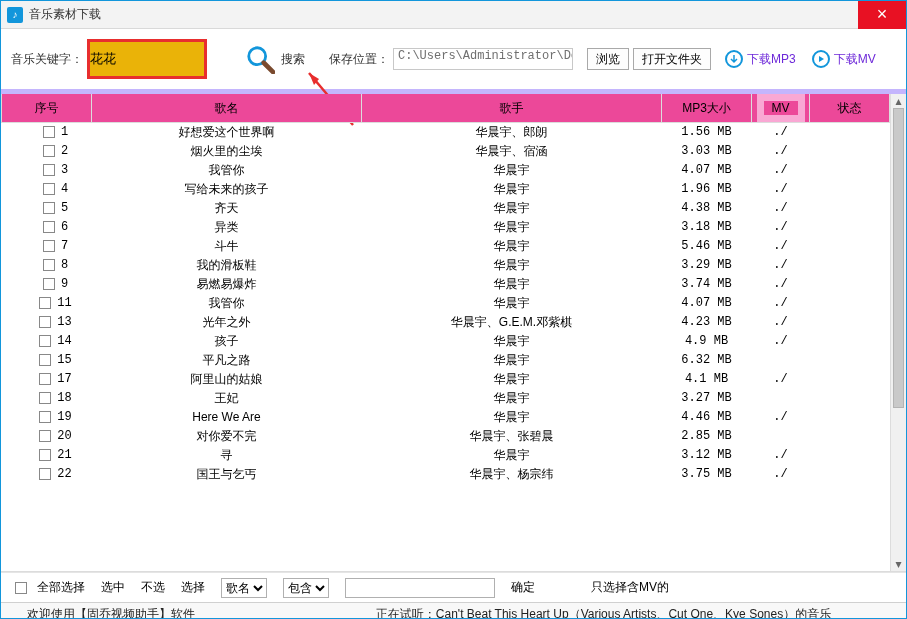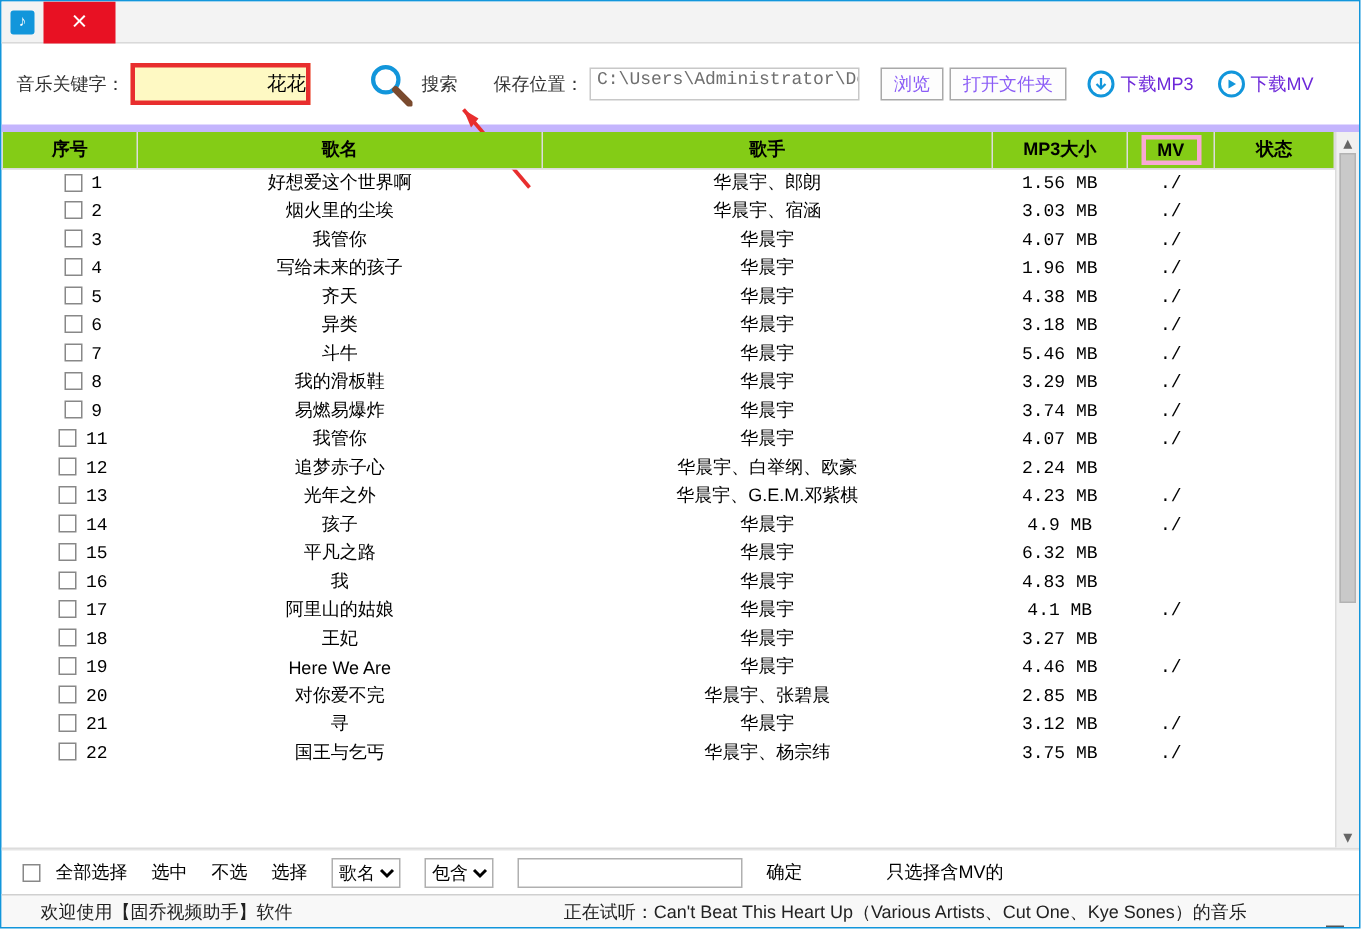--- a/index.html
+++ b/index.html
@@ -34,44 +34,44 @@
   font-size: 18px; font-weight: normal;
 }
 
 .toolbar {
   display: flex; align-items: center;
   padding: 10px 10px; gap: 4px;
   border-bottom: 5px solid #c4b5fd;
 }
 .toolbar .lbl { color: #333; }
 .search-input {
-  width: 120px; height: 28px;
+  width: 120px; height: 40px;
   border: 3px solid #e82e2e;
-  text-align: right;
+  text-align: left;
   font-size: 13px;
-  background: #fef9c3;
+  background: #eab308;
 }
 .search-icon-wrap {
   width: 34px; height: 34px; margin-left: 32px;
   display:inline-flex; align-items:center; justify-content:center;
 }
 .search-svg { width: 30px; height: 30px; }
 .path-input {
   width: 180px; height: 22px;
   border: 1px solid #c8c8c8; background: #fff;
   padding: 0 4px; color: #6f6f6f;
   font-family: Consolas, "Courier New", monospace;
   font-size: 12px;
   overflow: hidden; white-space: nowrap; text-overflow: clip;
 }
 .btn {
   height: 22px; padding: 0 8px;
   border: 1px solid #a9a9a9; background: #fdfdfd;
   display:inline-flex; align-items:center; justify-content:center;
-  color:#8b5cf6;
+  color:#000000;
 }
 .link-icon-text { display:inline-flex; align-items:center; gap:4px; color:#6d28d9; cursor:pointer; }
 .small-circle-icon {
   width:18px; height:18px; border:2px solid #1296db; border-radius:50%;
   display:inline-flex; align-items:center; justify-content:center;
 }
 .small-circle-icon svg { width:10px; height:10px; }
 
 .annot-arrow {
   position:absolute; left:300px; top:66px; pointer-events:none;
@@ -81,25 +81,25 @@
   position: relative;
   height: 478px;
   border-bottom: 1px solid #dcdcdc;
 }
 .table {
   width: 889px;
   table-layout: fixed;
   border-collapse: collapse;
 }
 .table th {
-  font-weight: bold;
+  font-weight: normal;
   border: 1px solid #dcdcdc;
   border-top: none;
   height: 24px;
-  background: #84cc16;
+  background: #ec4899;
   text-align: center;
 }
 .table td {
   height: 19px;
   border: none;
   text-align: center;
   font-size: 12px;
   white-space: nowrap;
 }
 .col-idx   { width: 90px; }
@@ -107,21 +107,21 @@
 .col-singer{ width: 300px; }
 .col-size  { width: 90px; font-family: Consolas, "Courier New", monospace; }
 .col-mv    { width: 58px; font-family: Consolas, "Courier New", monospace; }
 .col-state { width: 80px; }
 .idx-cell { text-align:left; padding-left:18px; font-family: Consolas, "Courier New", monospace; }
 .ck {
   display:inline-block; width:12px; height:12px;
   border:1px solid #888; background:#fff; vertical-align:middle;
   margin-right:6px;
 }
-.mv-header-wrap { display:inline-block; border:3px solid #f9a8d4; padding:0 8px; }
+.mv-header-wrap { display:inline-block; border:7px solid #f9a8d4; padding:0 8px; }
 .scroll-track {
   position:absolute; right:0; top:0; bottom:0; width:16px;
   background:#f0f0f0; border-left:1px solid #dcdcdc;
 }
 .scroll-thumb {
   position:absolute; left:2px; right:2px; top:14px; height:300px;
   background:#c9c9c9; border:1px solid #b3b3b3;
 }
 .scroll-arrow {
   position:absolute; left:0; right:0; height:14px;
@@ -156,20 +156,21 @@
 }
 .statusbar .minimize::before {
   content:""; width:12px; height:2px; background:#555;
 }
 </style>
 </head>
 <body>
 
 <div class="titlebar">
   <span class="icon-app">♪</span>
+  <span class="title">音乐素材下载</span>
   <span class="close">×</span>
 </div>
 
 <div class="toolbar">
   <span class="lbl">音乐关键字：</span>
   <input class="search-input" value="花花" style="">
   <span class="search-icon-wrap">
     <svg class="search-svg" viewBox="0 0 32 32">
       <circle cx="13" cy="13" r="9" fill="none" stroke="#1296db" stroke-width="3"></circle>
       <line x1="20" y1="20" x2="30" y2="30" stroke="#7a4a2e" stroke-width="5" stroke-linecap="round"></line>
@@ -302,56 +303,40 @@
         </tr>
         <tr>
           <td class="idx-cell"><span class="ck"></span><span>11</span></td>
           <td>我管你</td>
           <td>华晨宇</td>
           <td class="col-size">4.07 MB</td>
           <td class="col-mv">./</td>
           <td></td>
         </tr>
         <tr>
-          <td class="idx-cell"><span class="ck"></span><span>12</span></td>
-          <td>追梦赤子心</td>
-          <td>华晨宇、白举纲、欧豪</td>
-          <td class="col-size">2.24 MB</td>
-          <td class="col-mv"></td>
-          <td></td>
-        </tr>
-        <tr>
           <td class="idx-cell"><span class="ck"></span><span>13</span></td>
           <td>光年之外</td>
           <td>华晨宇、G.E.M.邓紫棋</td>
           <td class="col-size">4.23 MB</td>
           <td class="col-mv">./</td>
           <td></td>
         </tr>
         <tr>
           <td class="idx-cell"><span class="ck"></span><span>14</span></td>
           <td>孩子</td>
           <td>华晨宇</td>
           <td class="col-size">4.9 MB</td>
           <td class="col-mv">./</td>
           <td></td>
         </tr>
         <tr>
           <td class="idx-cell"><span class="ck"></span><span>15</span></td>
           <td>平凡之路</td>
           <td>华晨宇</td>
           <td class="col-size">6.32 MB</td>
-          <td class="col-mv"></td>
-          <td></td>
-        </tr>
-        <tr>
-          <td class="idx-cell"><span class="ck"></span><span>16</span></td>
-          <td>我</td>
-          <td>华晨宇</td>
-          <td class="col-size">4.83 MB</td>
           <td class="col-mv"></td>
           <td></td>
         </tr>
         <tr>
           <td class="idx-cell"><span class="ck"></span><span>17</span></td>
           <td>阿里山的姑娘</td>
           <td>华晨宇</td>
           <td class="col-size">4.1 MB</td>
           <td class="col-mv">./</td>
           <td></td>

